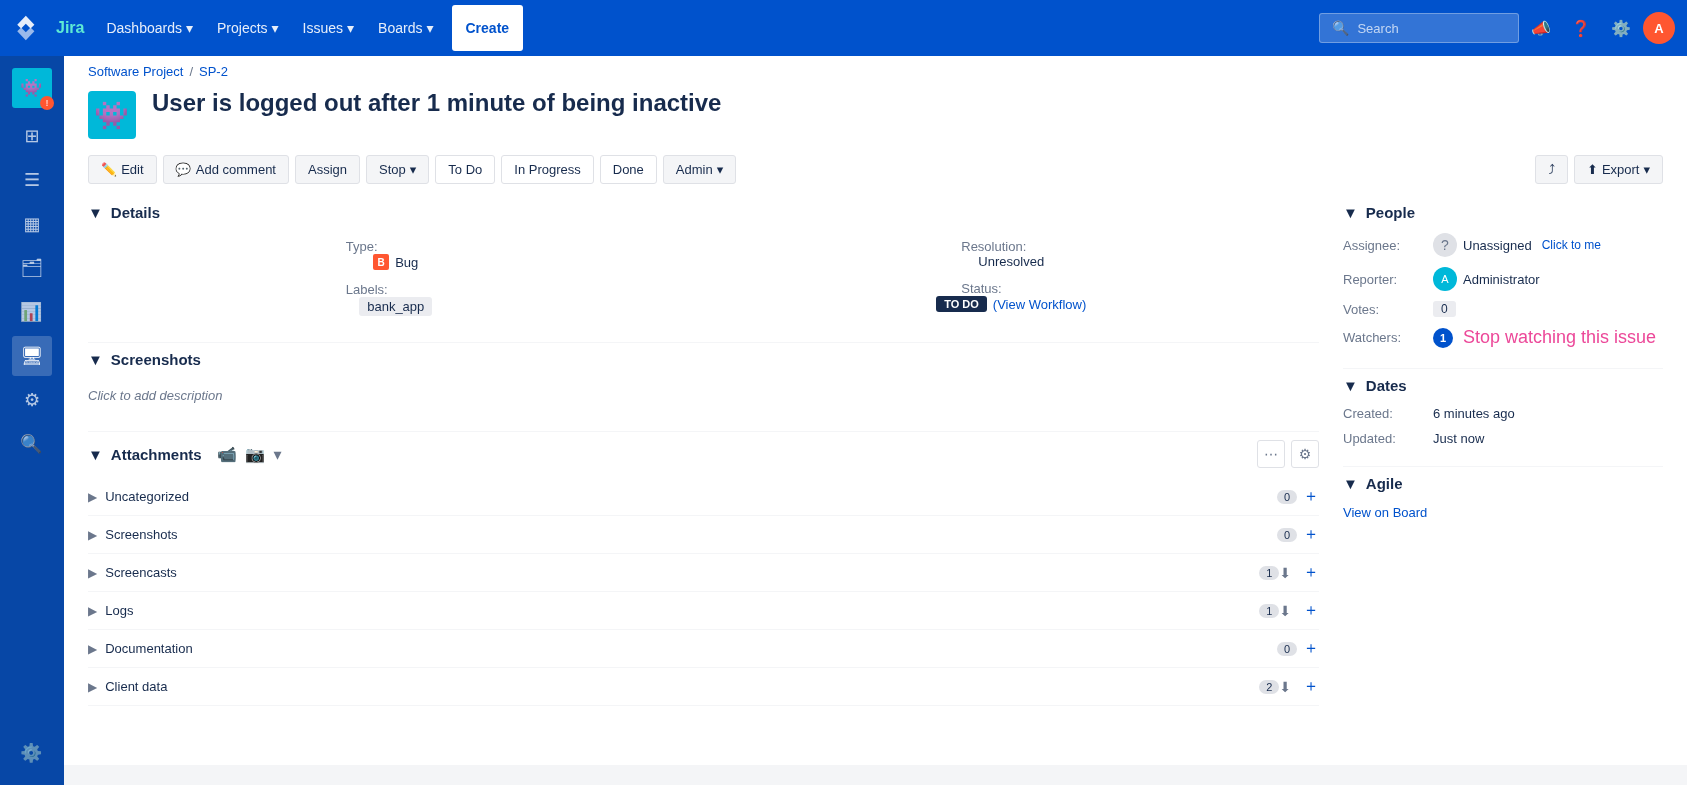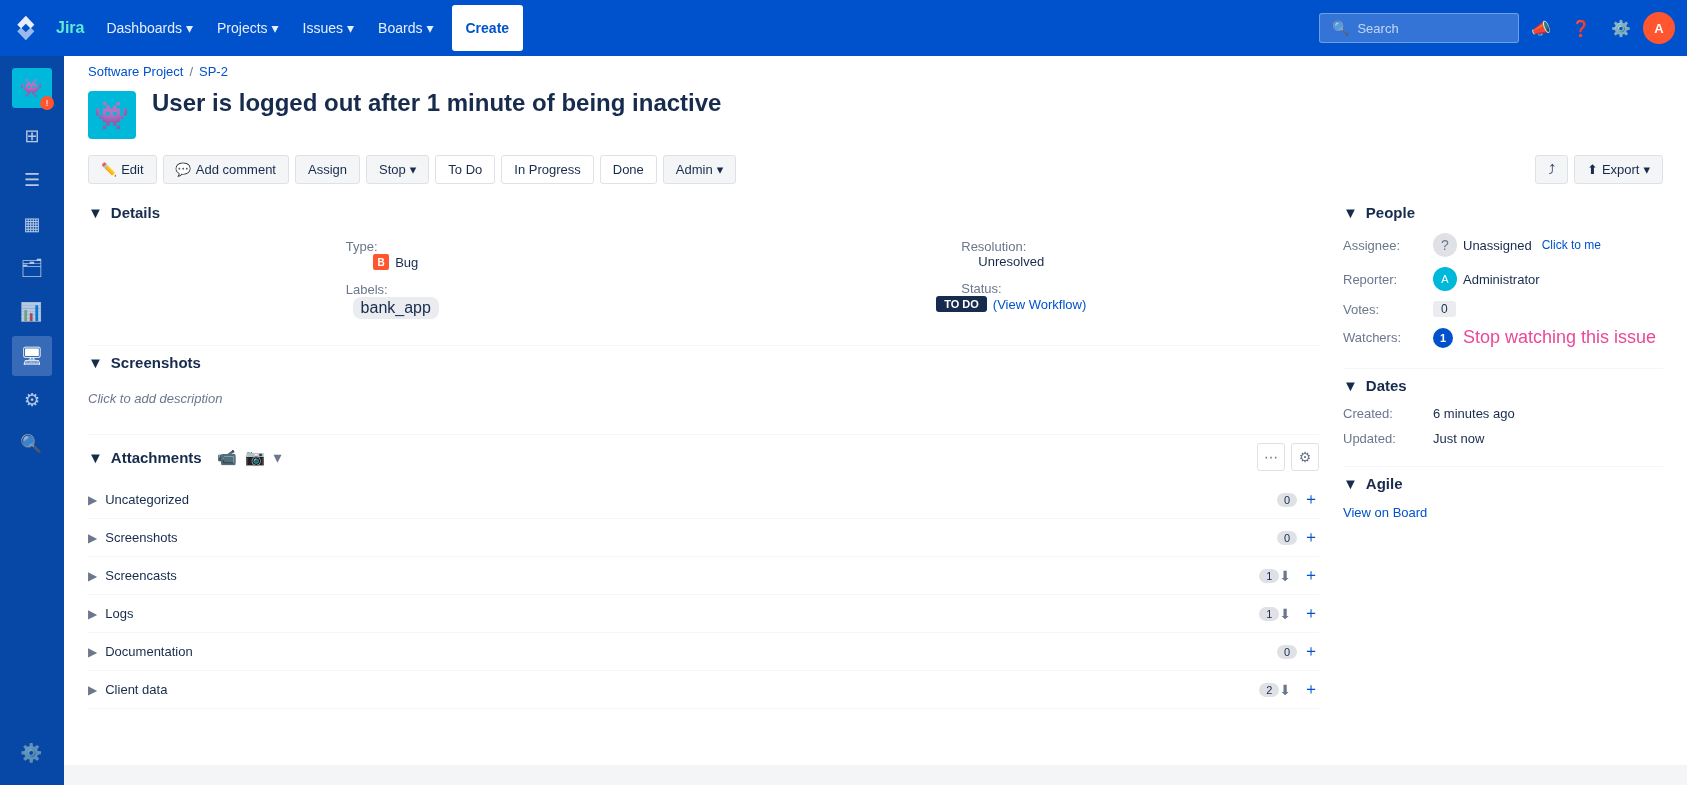--- a/index.html
+++ b/index.html
@@ -230,23 +230,23 @@
       color: white;
       font-size: 10px;
       font-weight: bold;
     }
     .priority-icon {
       color: #ff5630;
       font-size: 14px;
     }
     .label-tag {
       background: #ebecf0;
-      border-radius: 8px;
+      border-radius: 3px;
       padding: 2px 8px;
-      font-size: 16px;
+      font-size: 13px;
       color: #172b4d;
     }
     .status-badge-todo {
       background: #172b4d;
       color: white;
       padding: 2px 8px;
       border-radius: 3px;
       font-size: 11px;
       font-weight: 700;
     }

